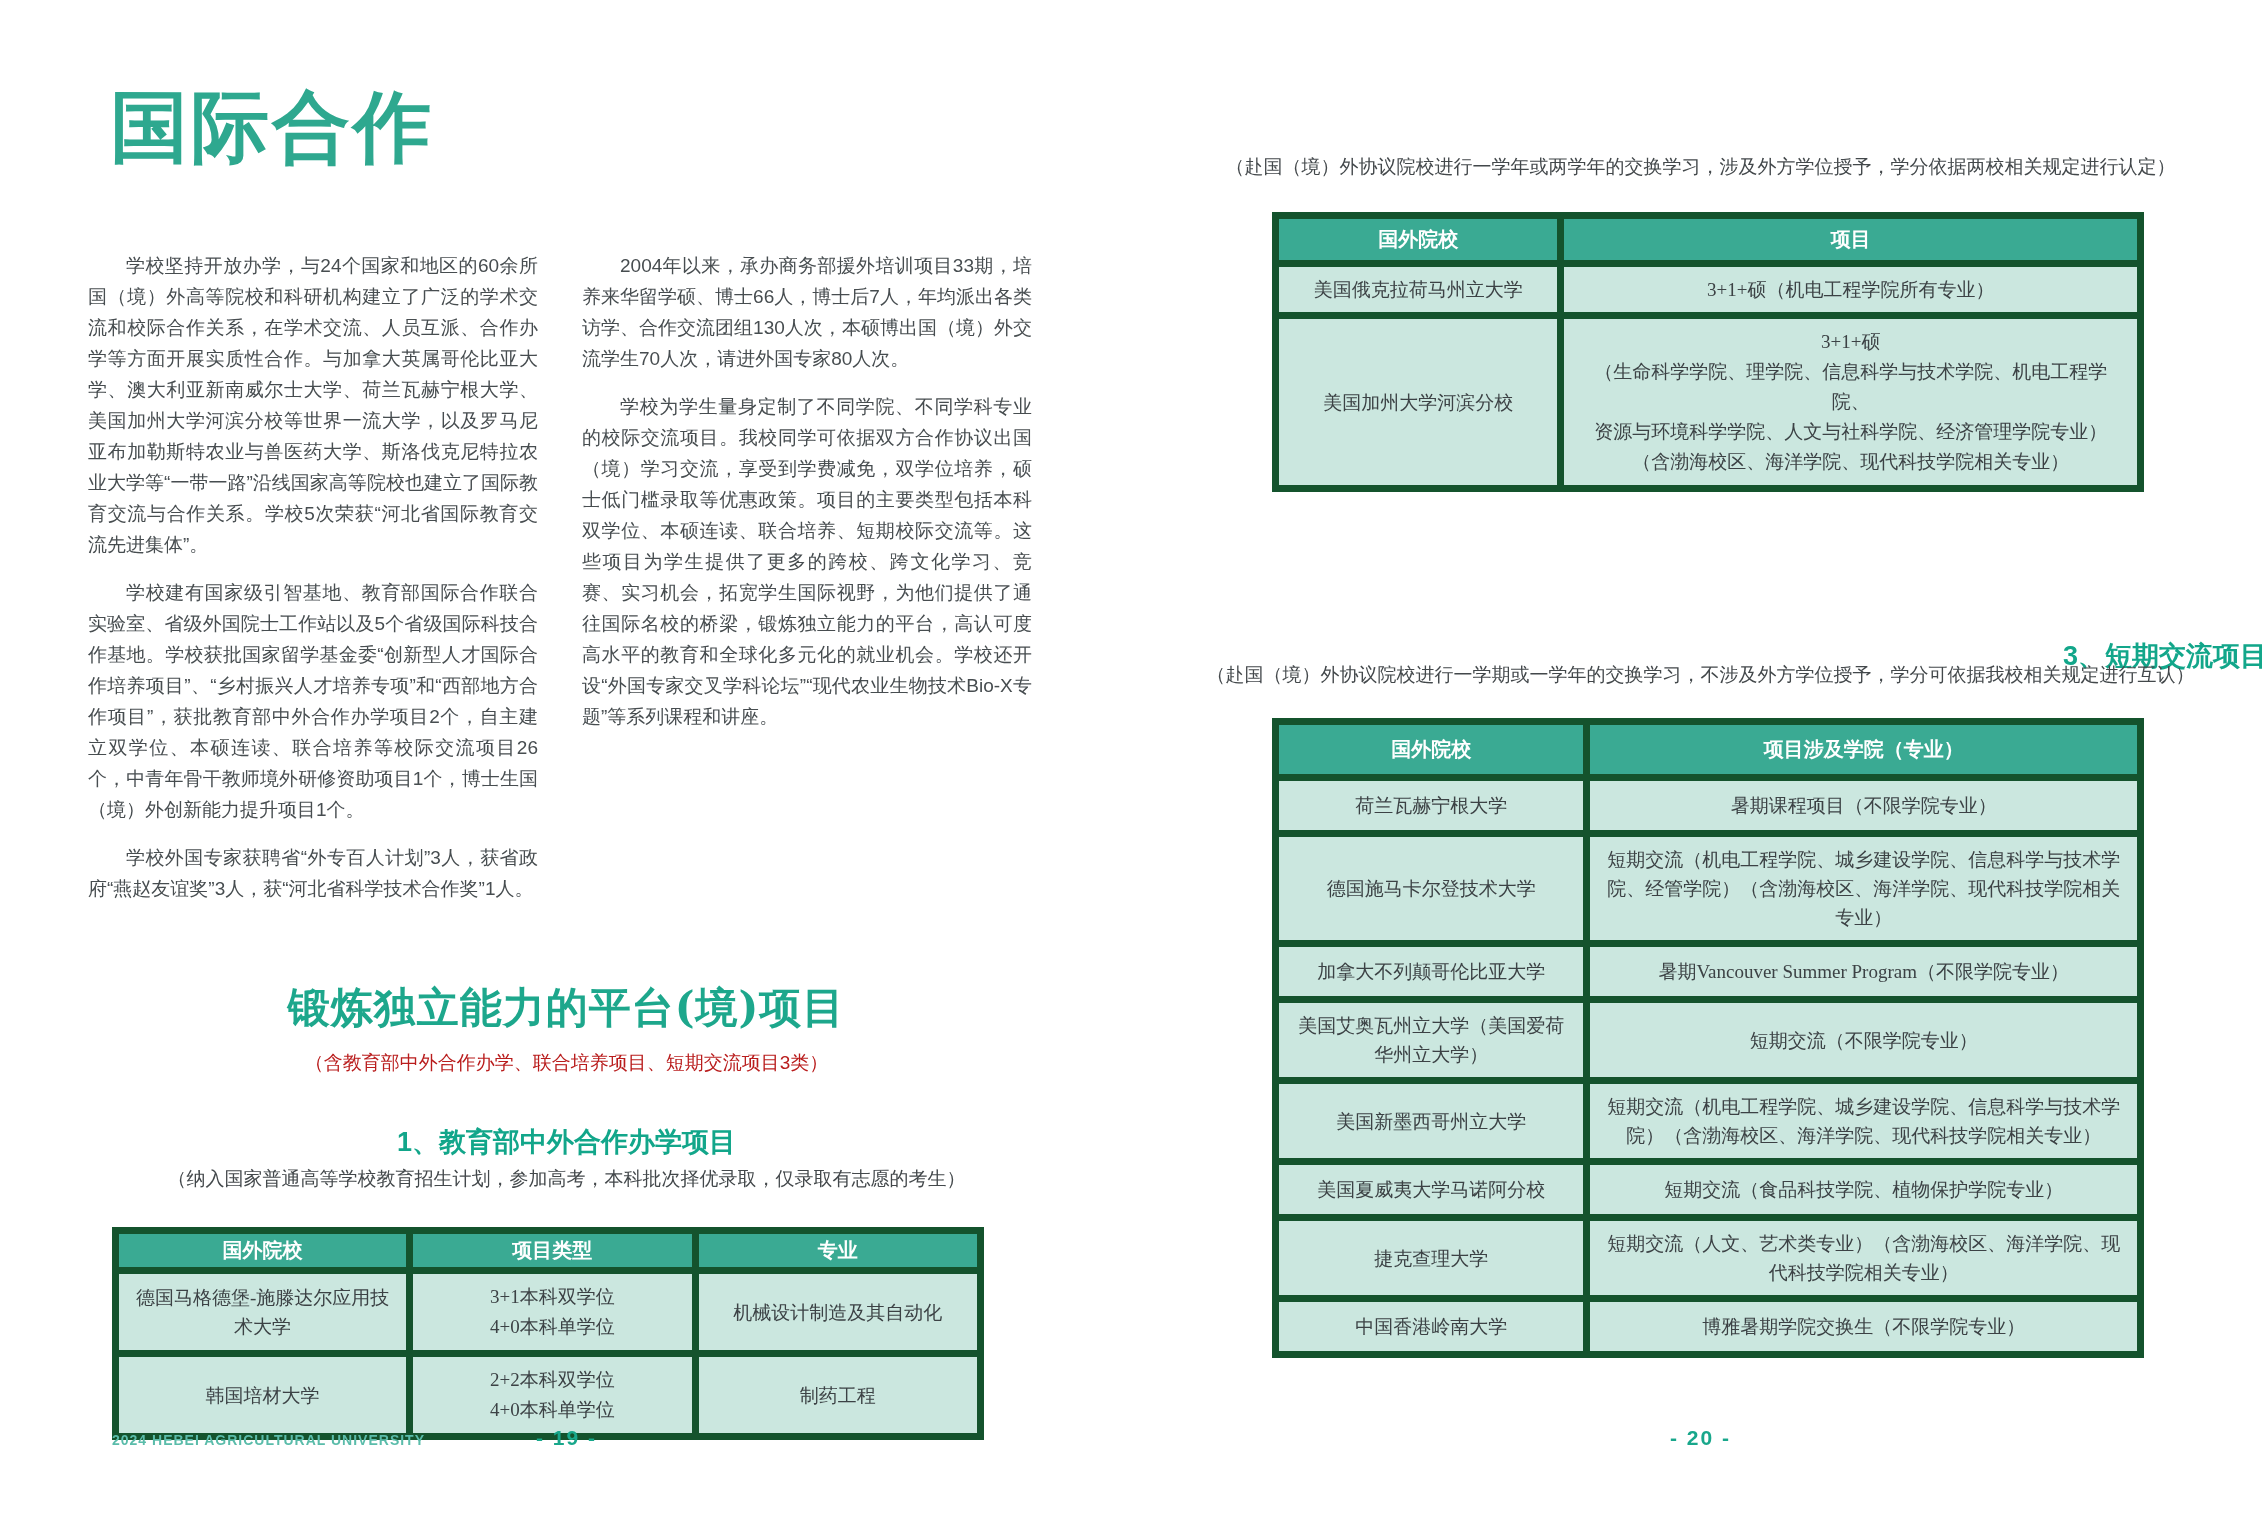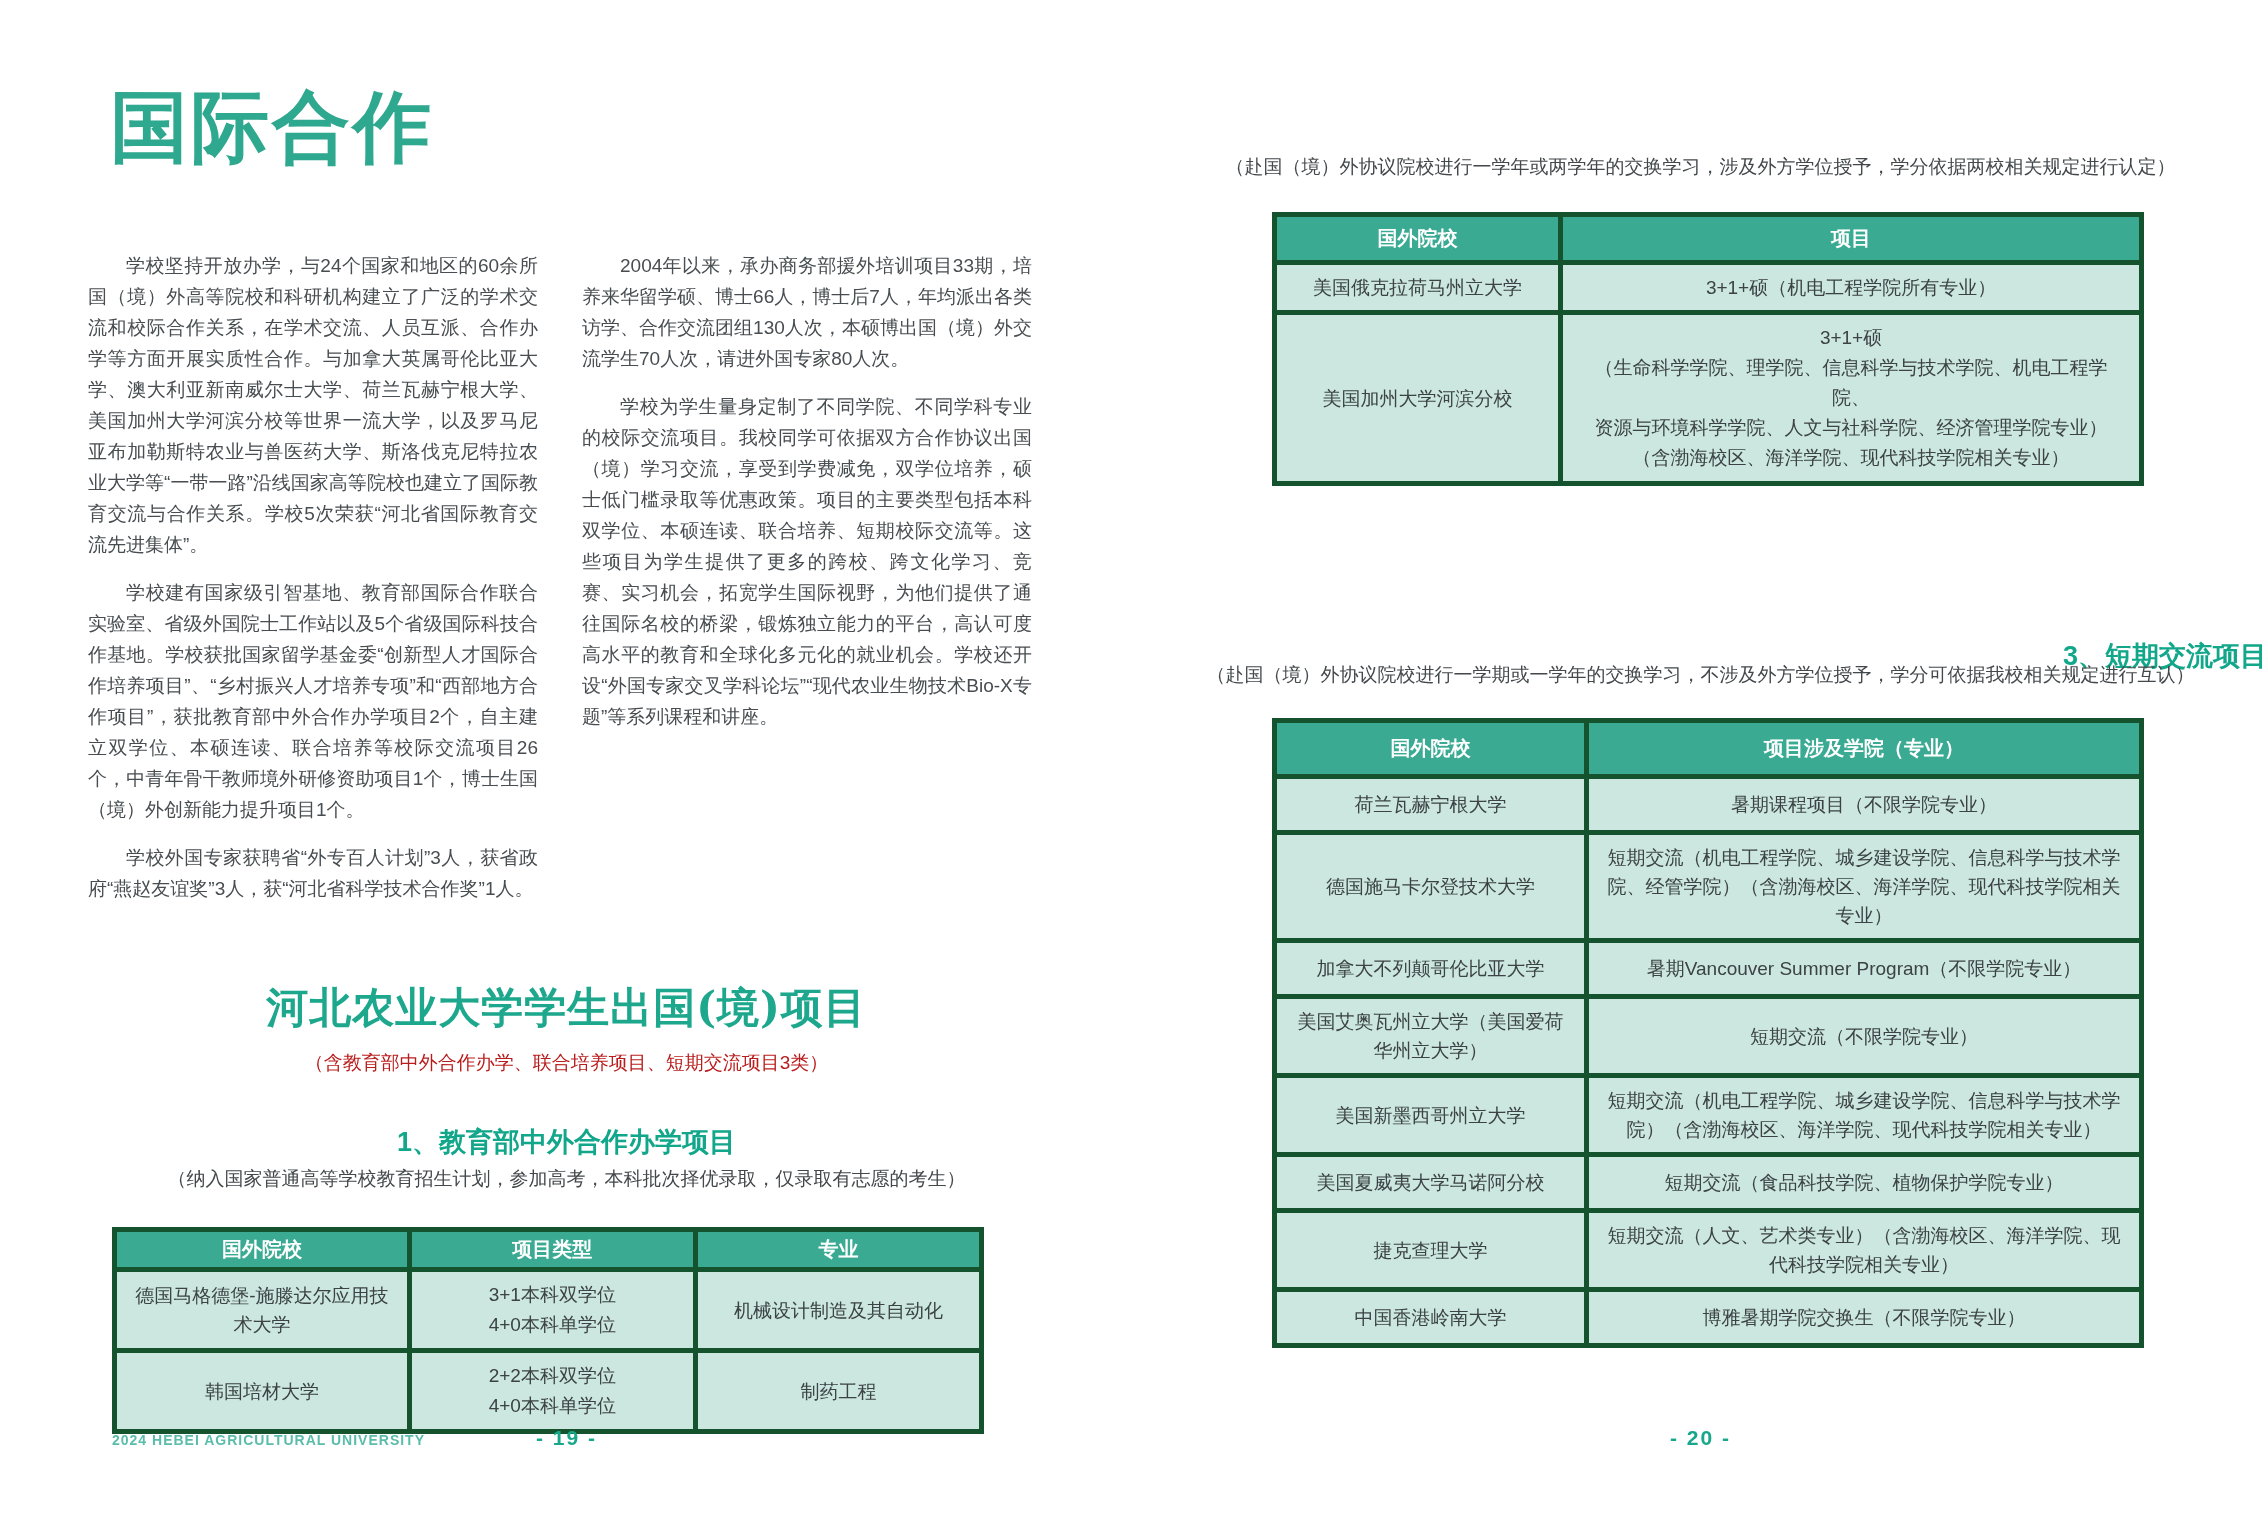--- a/index.html
+++ b/index.html
@@ -26,21 +26,21 @@
   .prog-note{position:absolute;left:0;width:1133px;margin:0;text-align:center;
     font-size:19px;color:#43484b;}
   .p1h{top:1124px;} .p1n{top:1166px;}
 
   
   table.t{position:absolute;border-collapse:collapse;table-layout:fixed;width:872px;}
   .t th{background:#3aaa93;color:#ffffff;font-weight:700;font-size:20px;
         text-align:center;vertical-align:middle;}
   .t td{background:#cbe7df;color:#3c4245;font-size:19px;line-height:29px;
         text-align:center;vertical-align:middle;padding:8px 16px;}
-  .t th,.t td{border:5px solid #14532d;}
+  .t th,.t td{border:7px solid #14532d;font-family:Liberation Serif, serif;}
   .t thead th{border-bottom:2px solid #474f4c;}
 
   .t1{left:112px;top:1227px;}
   .t1 thead tr{height:40px;}
   .t1 tbody tr{height:68px;}
   .t1 col.c1{width:34%;} .t1 col.c2{width:33%;} .t1 col.c3{width:33%;}
 
   .footer-brand{position:absolute;left:112px;top:1432px;font-size:14px;font-weight:700;
     letter-spacing:1px;color:#5abcaa;}
   .pnum{position:absolute;left:0;top:1426px;width:1133px;text-align:center;
@@ -73,21 +73,21 @@
       <p>学校坚持开放办学，与24个国家和地区的60余所国（境）外高等院校和科研机构建立了广泛的学术交流和校际合作关系，在学术交流、人员互派、合作办学等方面开展实质性合作。与加拿大英属哥伦比亚大学、澳大利亚新南威尔士大学、荷兰瓦赫宁根大学、美国加州大学河滨分校等世界一流大学，以及罗马尼亚布加勒斯特农业与兽医药大学、斯洛伐克尼特拉农业大学等“一带一路”沿线国家高等院校也建立了国际教育交流与合作关系。学校5次荣获“河北省国际教育交流先进集体”。</p>
       <p>学校建有国家级引智基地、教育部国际合作联合实验室、省级外国院士工作站以及5个省级国际科技合作基地。学校获批国家留学基金委“创新型人才国际合作培养项目”、“乡村振兴人才培养专项”和“西部地方合作项目”，获批教育部中外合作办学项目2个，自主建立双学位、本硕连读、联合培养等校际交流项目26个，中青年骨干教师境外研修资助项目1个，博士生国（境）外创新能力提升项目1个。</p>
       <p>学校外国专家获聘省“外专百人计划”3人，获省政府“燕赵友谊奖”3人，获“河北省科学技术合作奖”1人。</p>
     </div>
     <div class="col">
       <p>2004年以来，承办商务部援外培训项目33期，培养来华留学硕、博士66人，博士后7人，年均派出各类访学、合作交流团组130人次，本硕博出国（境）外交流学生70人次，请进外国专家80人次。</p>
       <p>学校为学生量身定制了不同学院、不同学科专业的校际交流项目。我校同学可依据双方合作协议出国（境）学习交流，享受到学费减免，双学位培养，硕士低门槛录取等优惠政策。项目的主要类型包括本科双学位、本硕连读、联合培养、短期校际交流等。这些项目为学生提供了更多的跨校、跨文化学习、竞赛、实习机会，拓宽学生国际视野，为他们提供了通往国际名校的桥梁，锻炼独立能力的平台，高认可度高水平的教育和全球化多元化的就业机会。学校还开设“外国专家交叉学科论坛”“现代农业生物技术Bio-X专题”等系列课程和讲座。</p>
     </div>
   </div>
 
-  <h2 class="section-title">河北农业大学学生出国(境)项目</h2>
+  <h2 class="section-title">锻炼独立能力的平台(境)项目</h2>
   <p class="section-sub">（含教育部中外合作办学、联合培养项目、短期交流项目3类）</p>
 
   <h3 class="prog-heading p1h">1、教育部中外合作办学项目</h3>
   <p class="prog-note p1n">（纳入国家普通高等学校教育招生计划，参加高考，本科批次择优录取，仅录取有志愿的考生）</p>
 
   <table class="t t1">
     <colgroup>
         <col class="c1">
         <col class="c2">
         <col class="c3">

